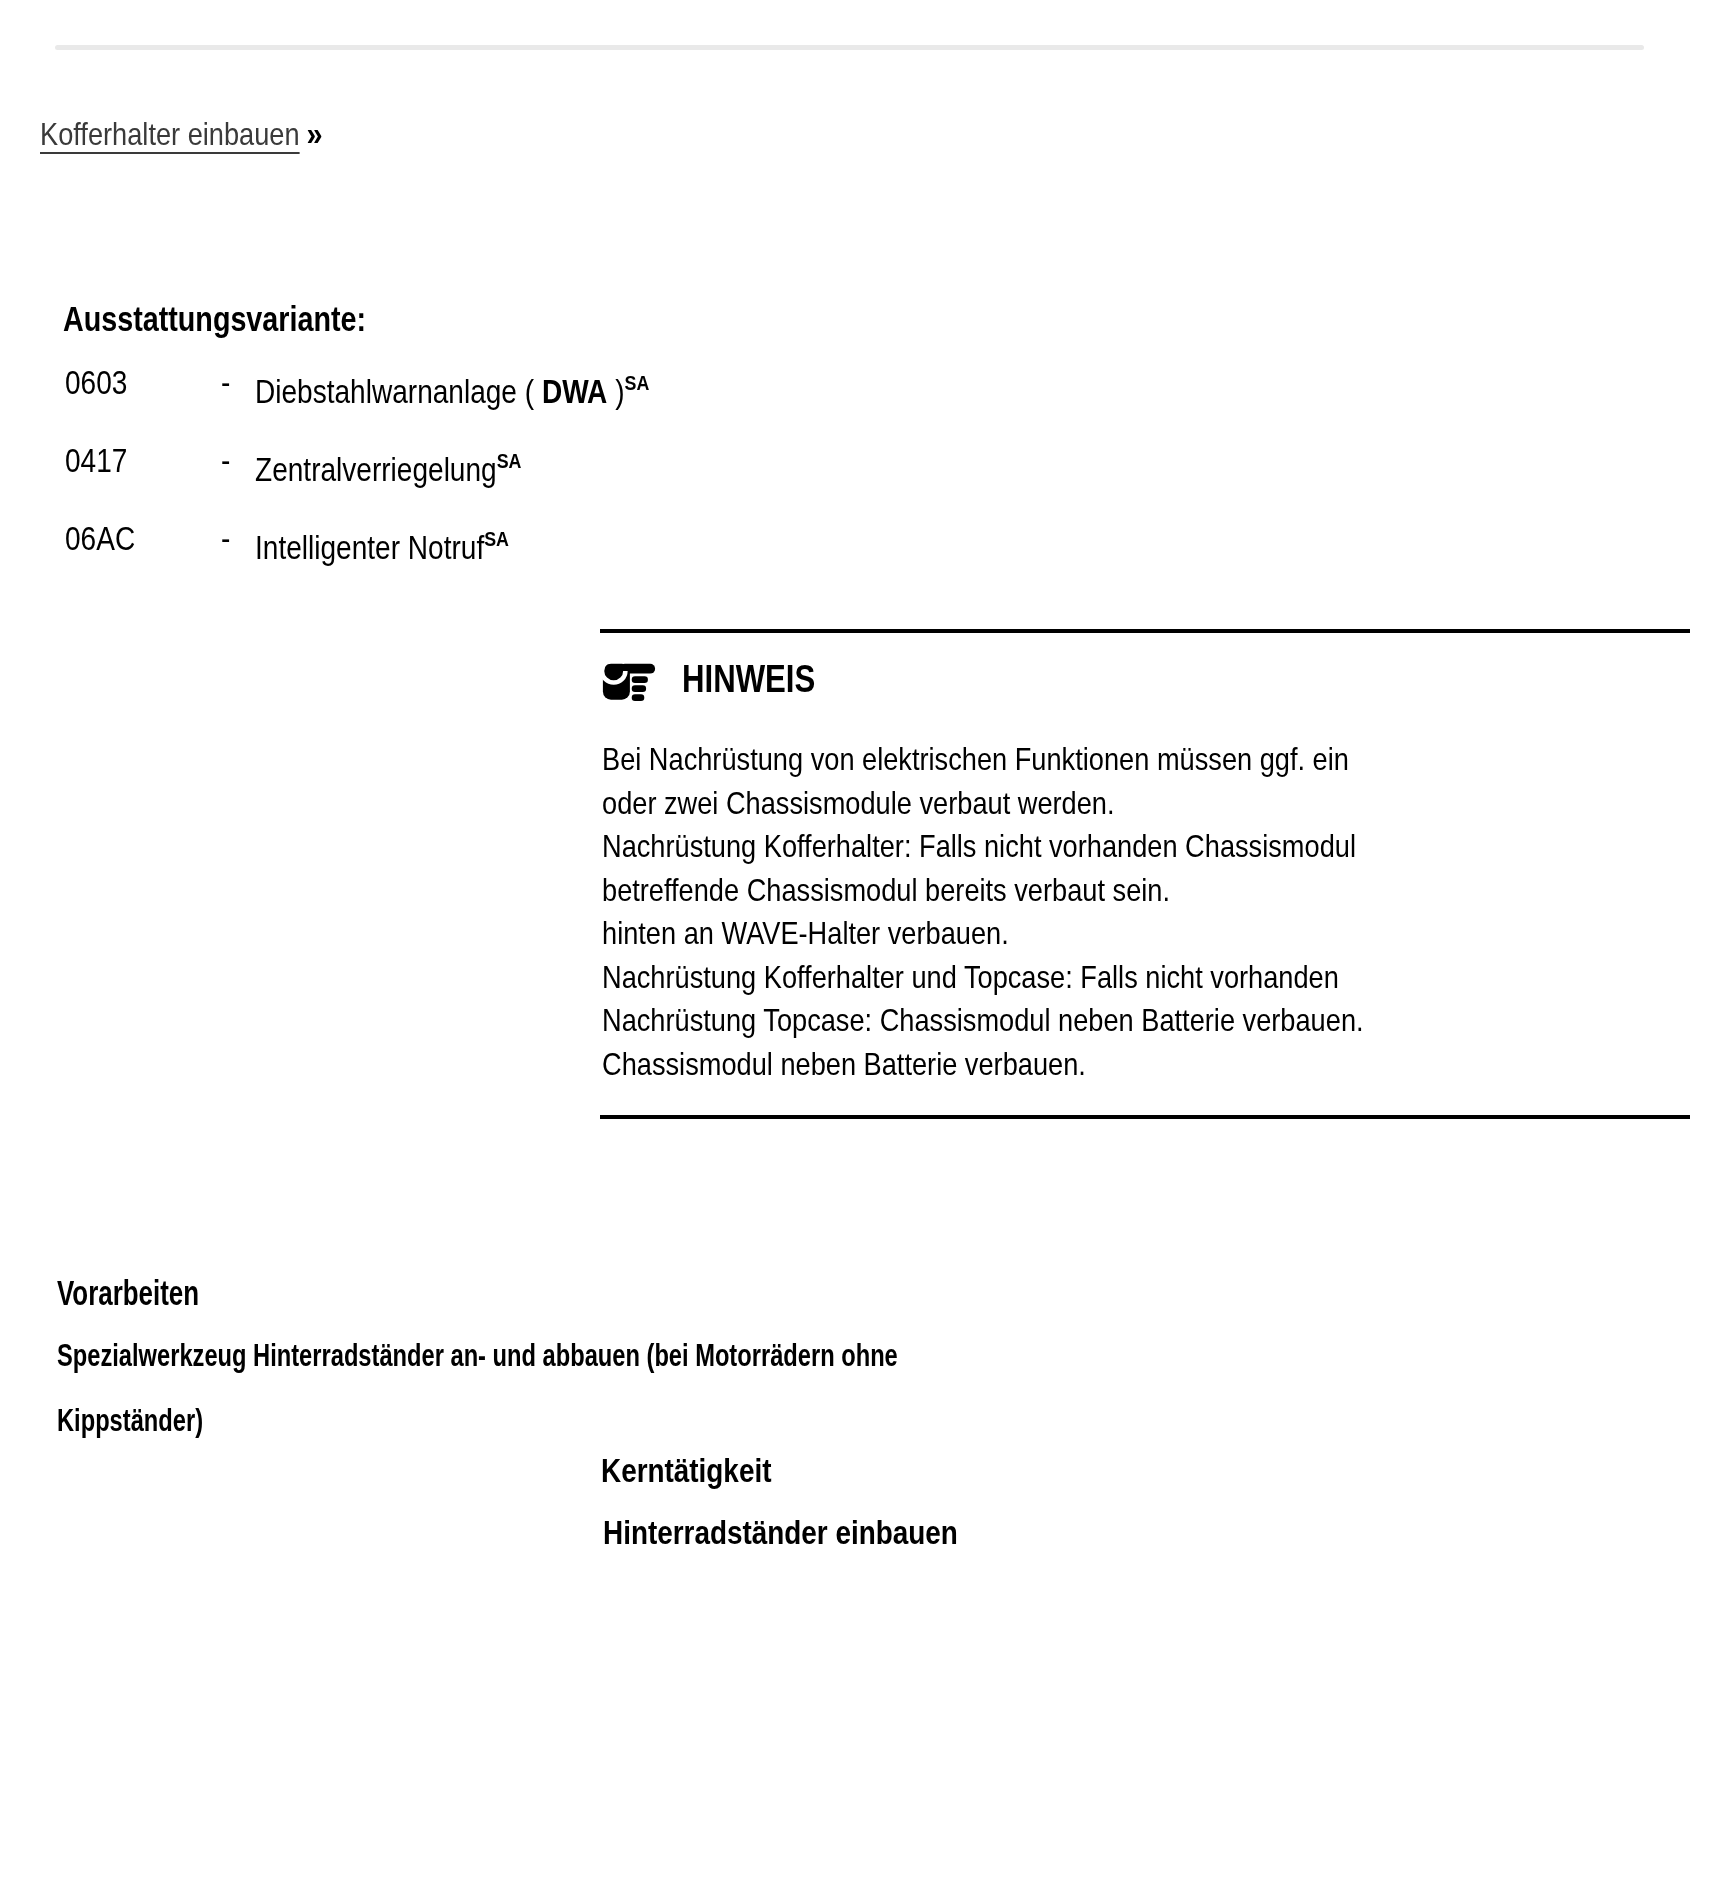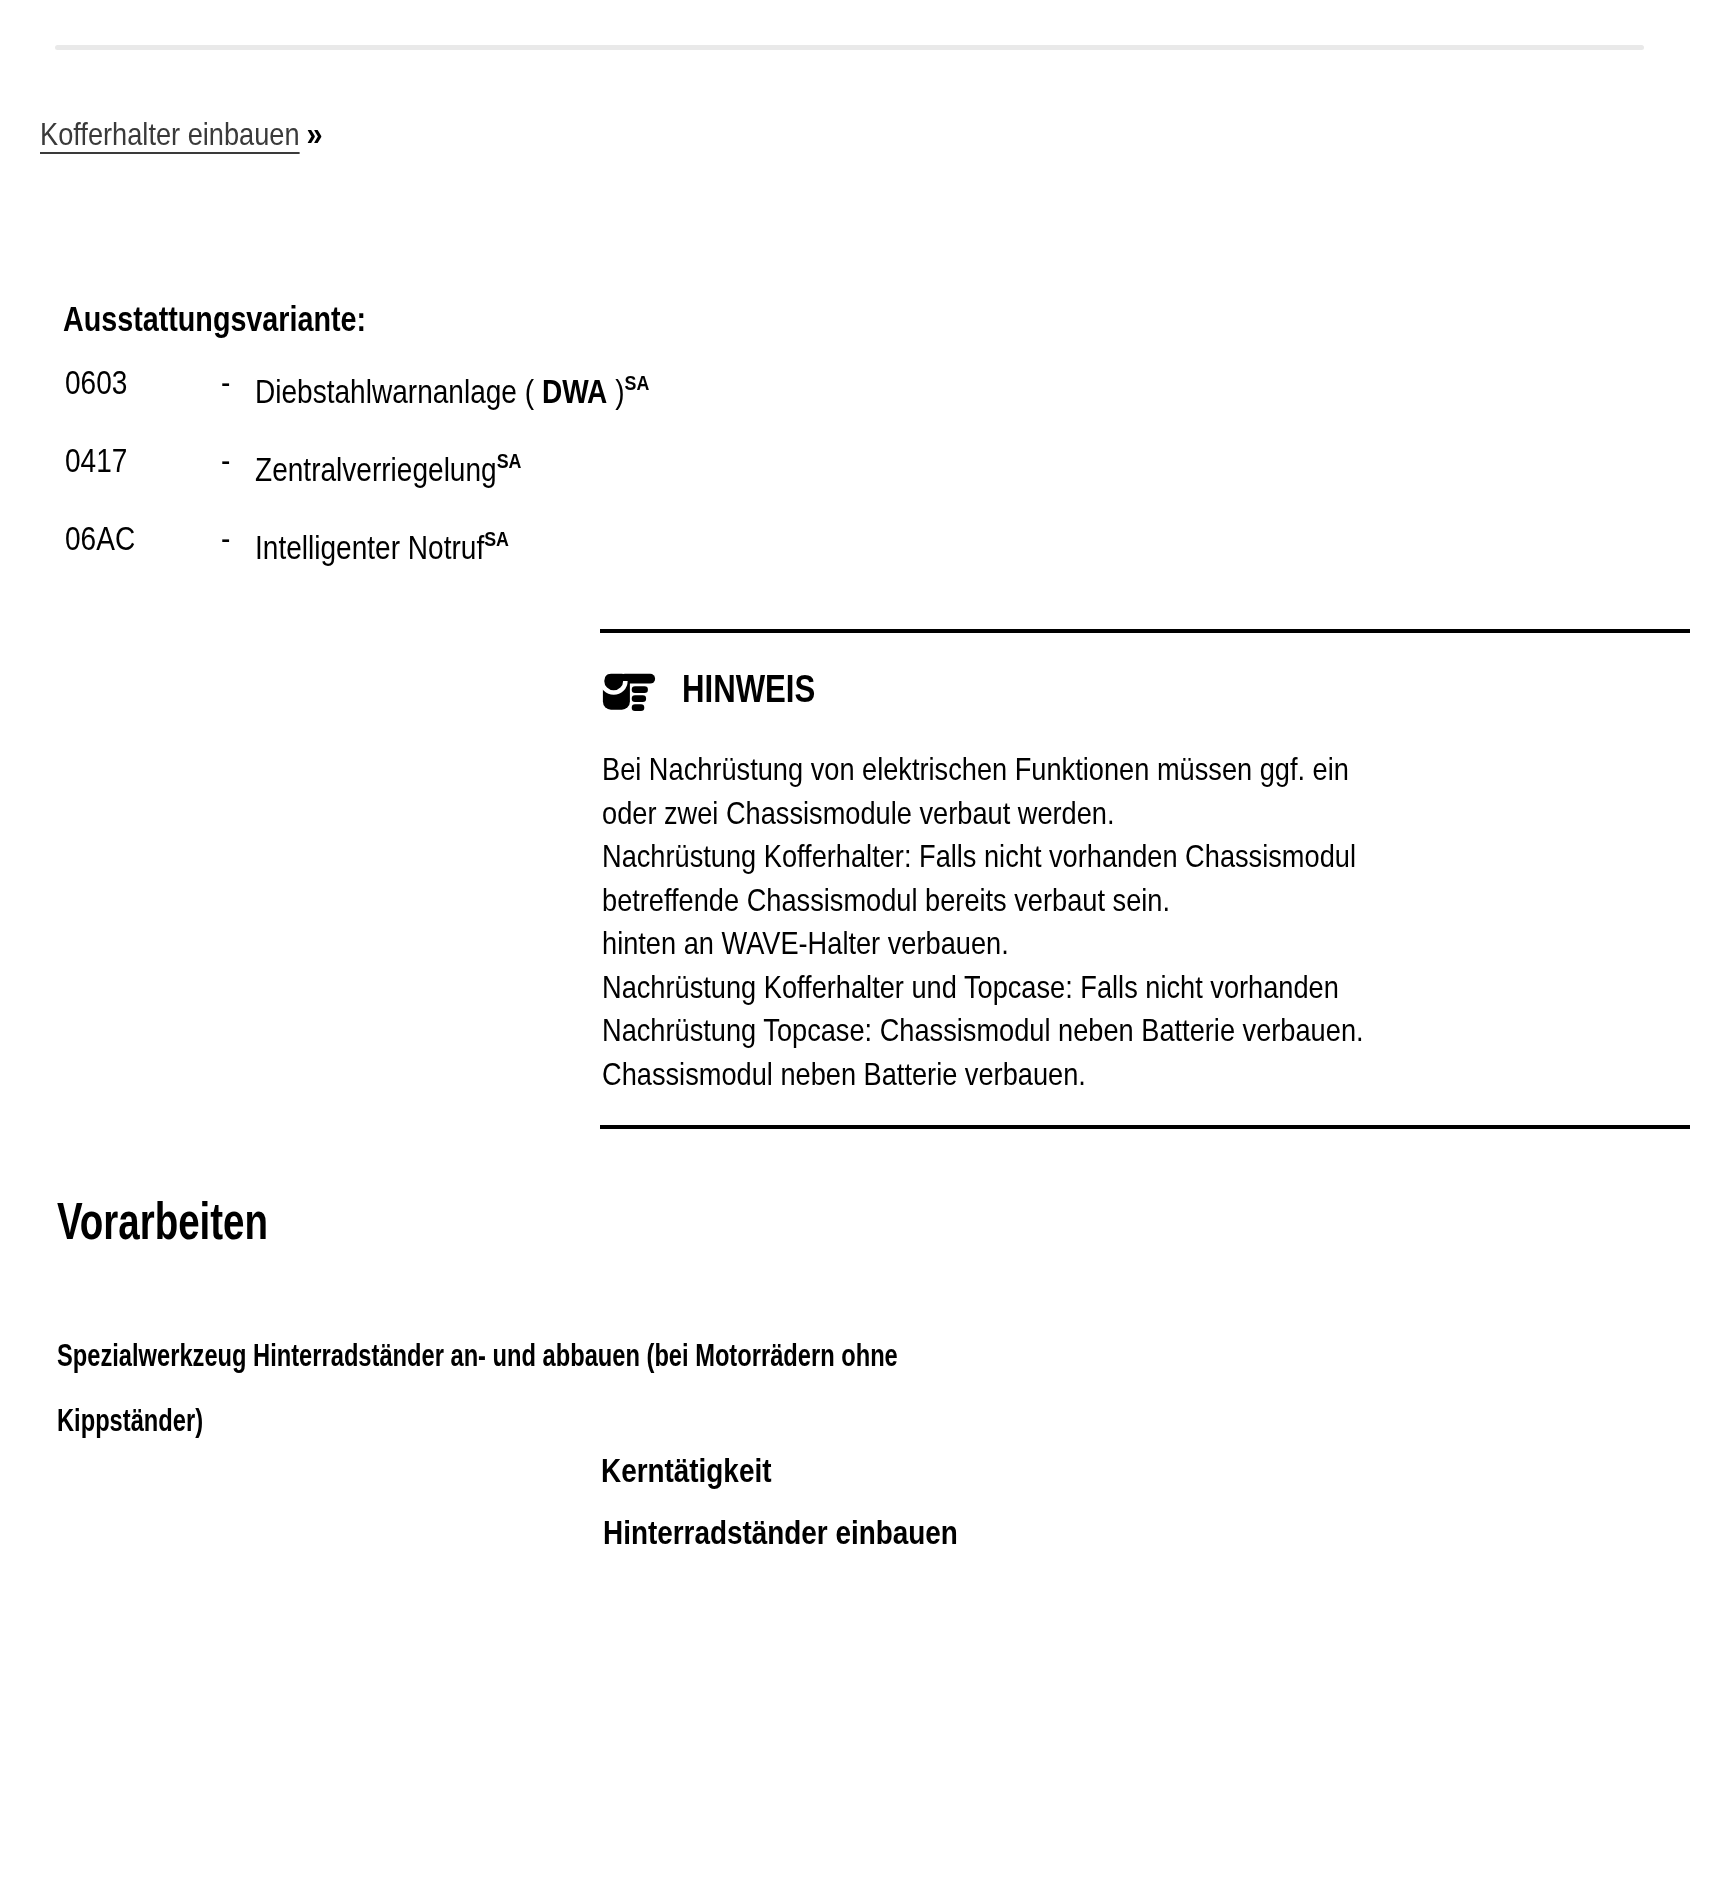--- a/index.html
+++ b/index.html
@@ -27,26 +27,26 @@
     row-gap:29px;font-size:33px;line-height:40px;
   }
   .equip-grid .dash{text-align:center;}
   .sup{font-weight:bold;font-size:21px;vertical-align:13px;}
 
   .note{
     left:600px;top:629px;width:1090px;
     border-top:4px solid #000;border-bottom:4px solid #000;
     padding:15px 0 29px 2px;box-sizing:border-box;
   }
-  .note-header{display:flex;align-items:center;gap:26px;height:58px;margin-top:12px;}
+  .note-header{display:flex;align-items:center;gap:26px;height:58px;margin-top:2px;}
   .note-icon{width:54px;height:48px;flex:0 0 auto;}
   .note-title{font-size:38px;font-weight:bold;line-height:44px;}
   .note-body{margin-top:30px;font-size:32px;line-height:43.5px;}
 
-  .vorarbeiten{left:57px;top:1192px;font-size:52px;font-weight:bold;line-height:58px;}
+  .vorarbeiten{left:57px;top:1264px;font-size:35px;font-weight:bold;line-height:58px;}
   .subheading{left:57px;top:1323px;font-size:32px;font-weight:bold;line-height:65px;}
   .kern-label{left:601px;top:1449px;font-size:34px;font-weight:bold;line-height:42px;}
   .core-activity{left:603px;top:1511px;font-size:34px;font-weight:bold;line-height:42px;}
 </style>
 </head>
 <body>
 
 <div class="abs top-divider"></div>
 
 <div class="abs breadcrumb">

